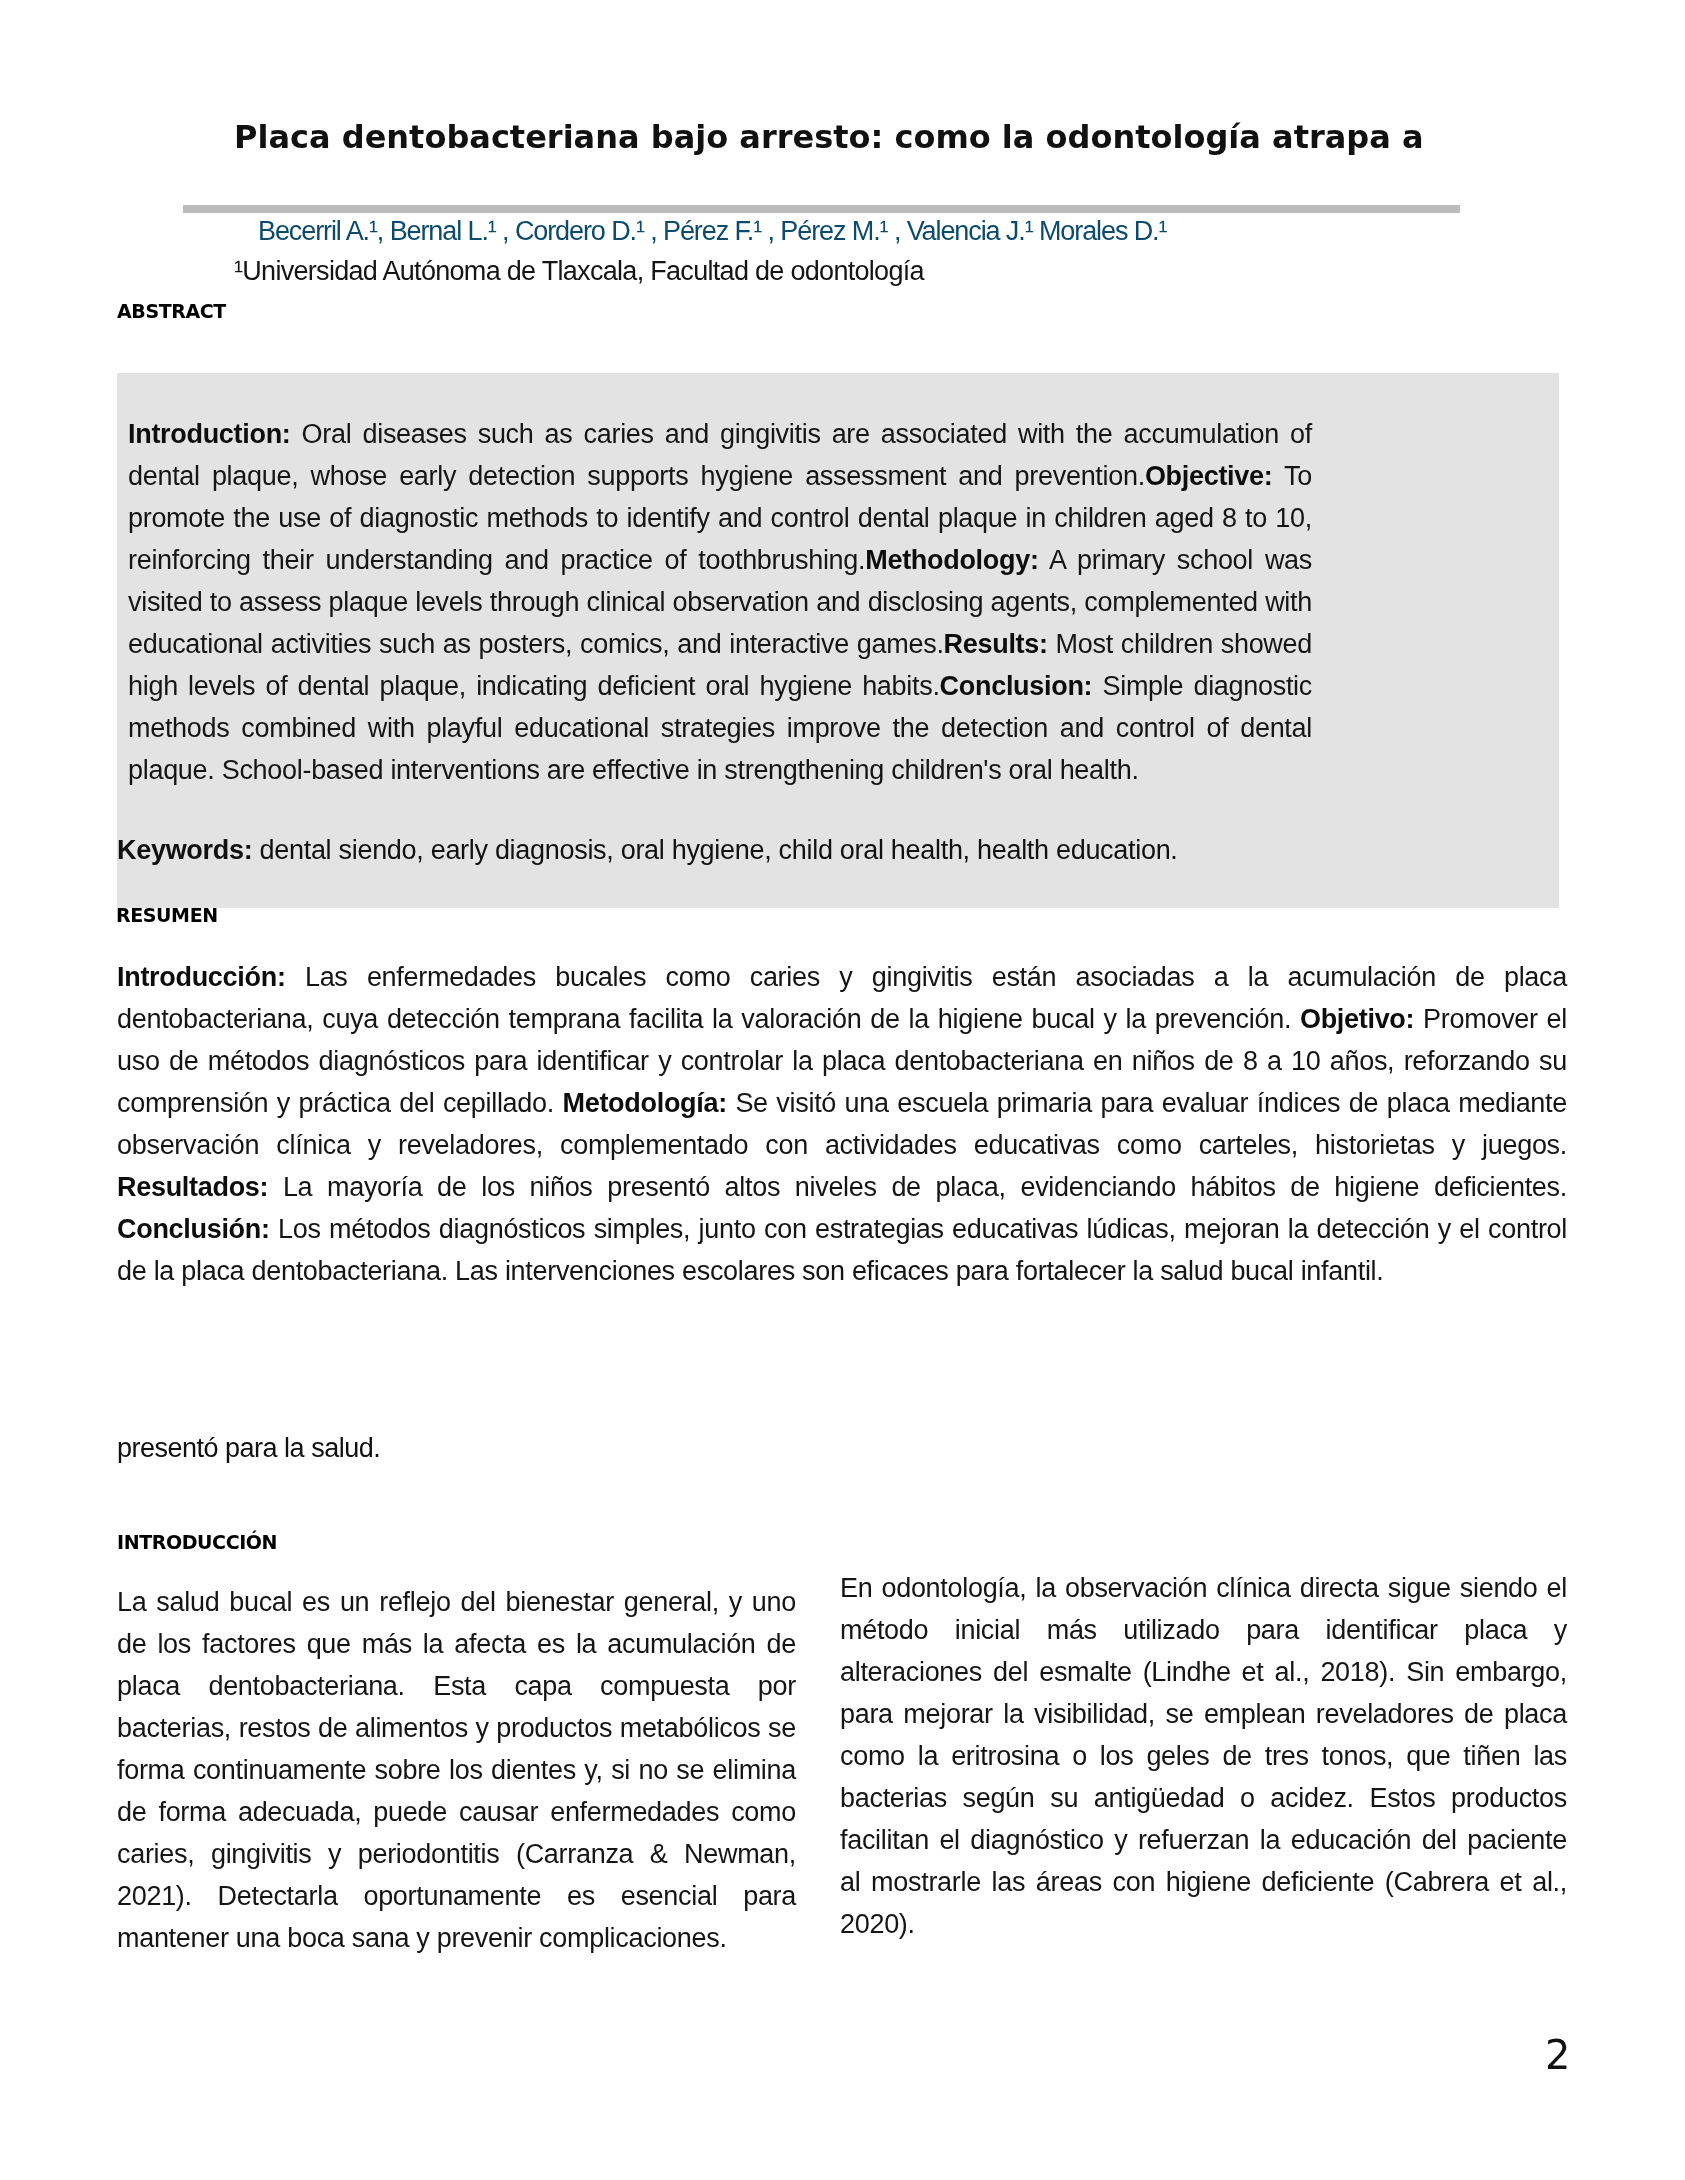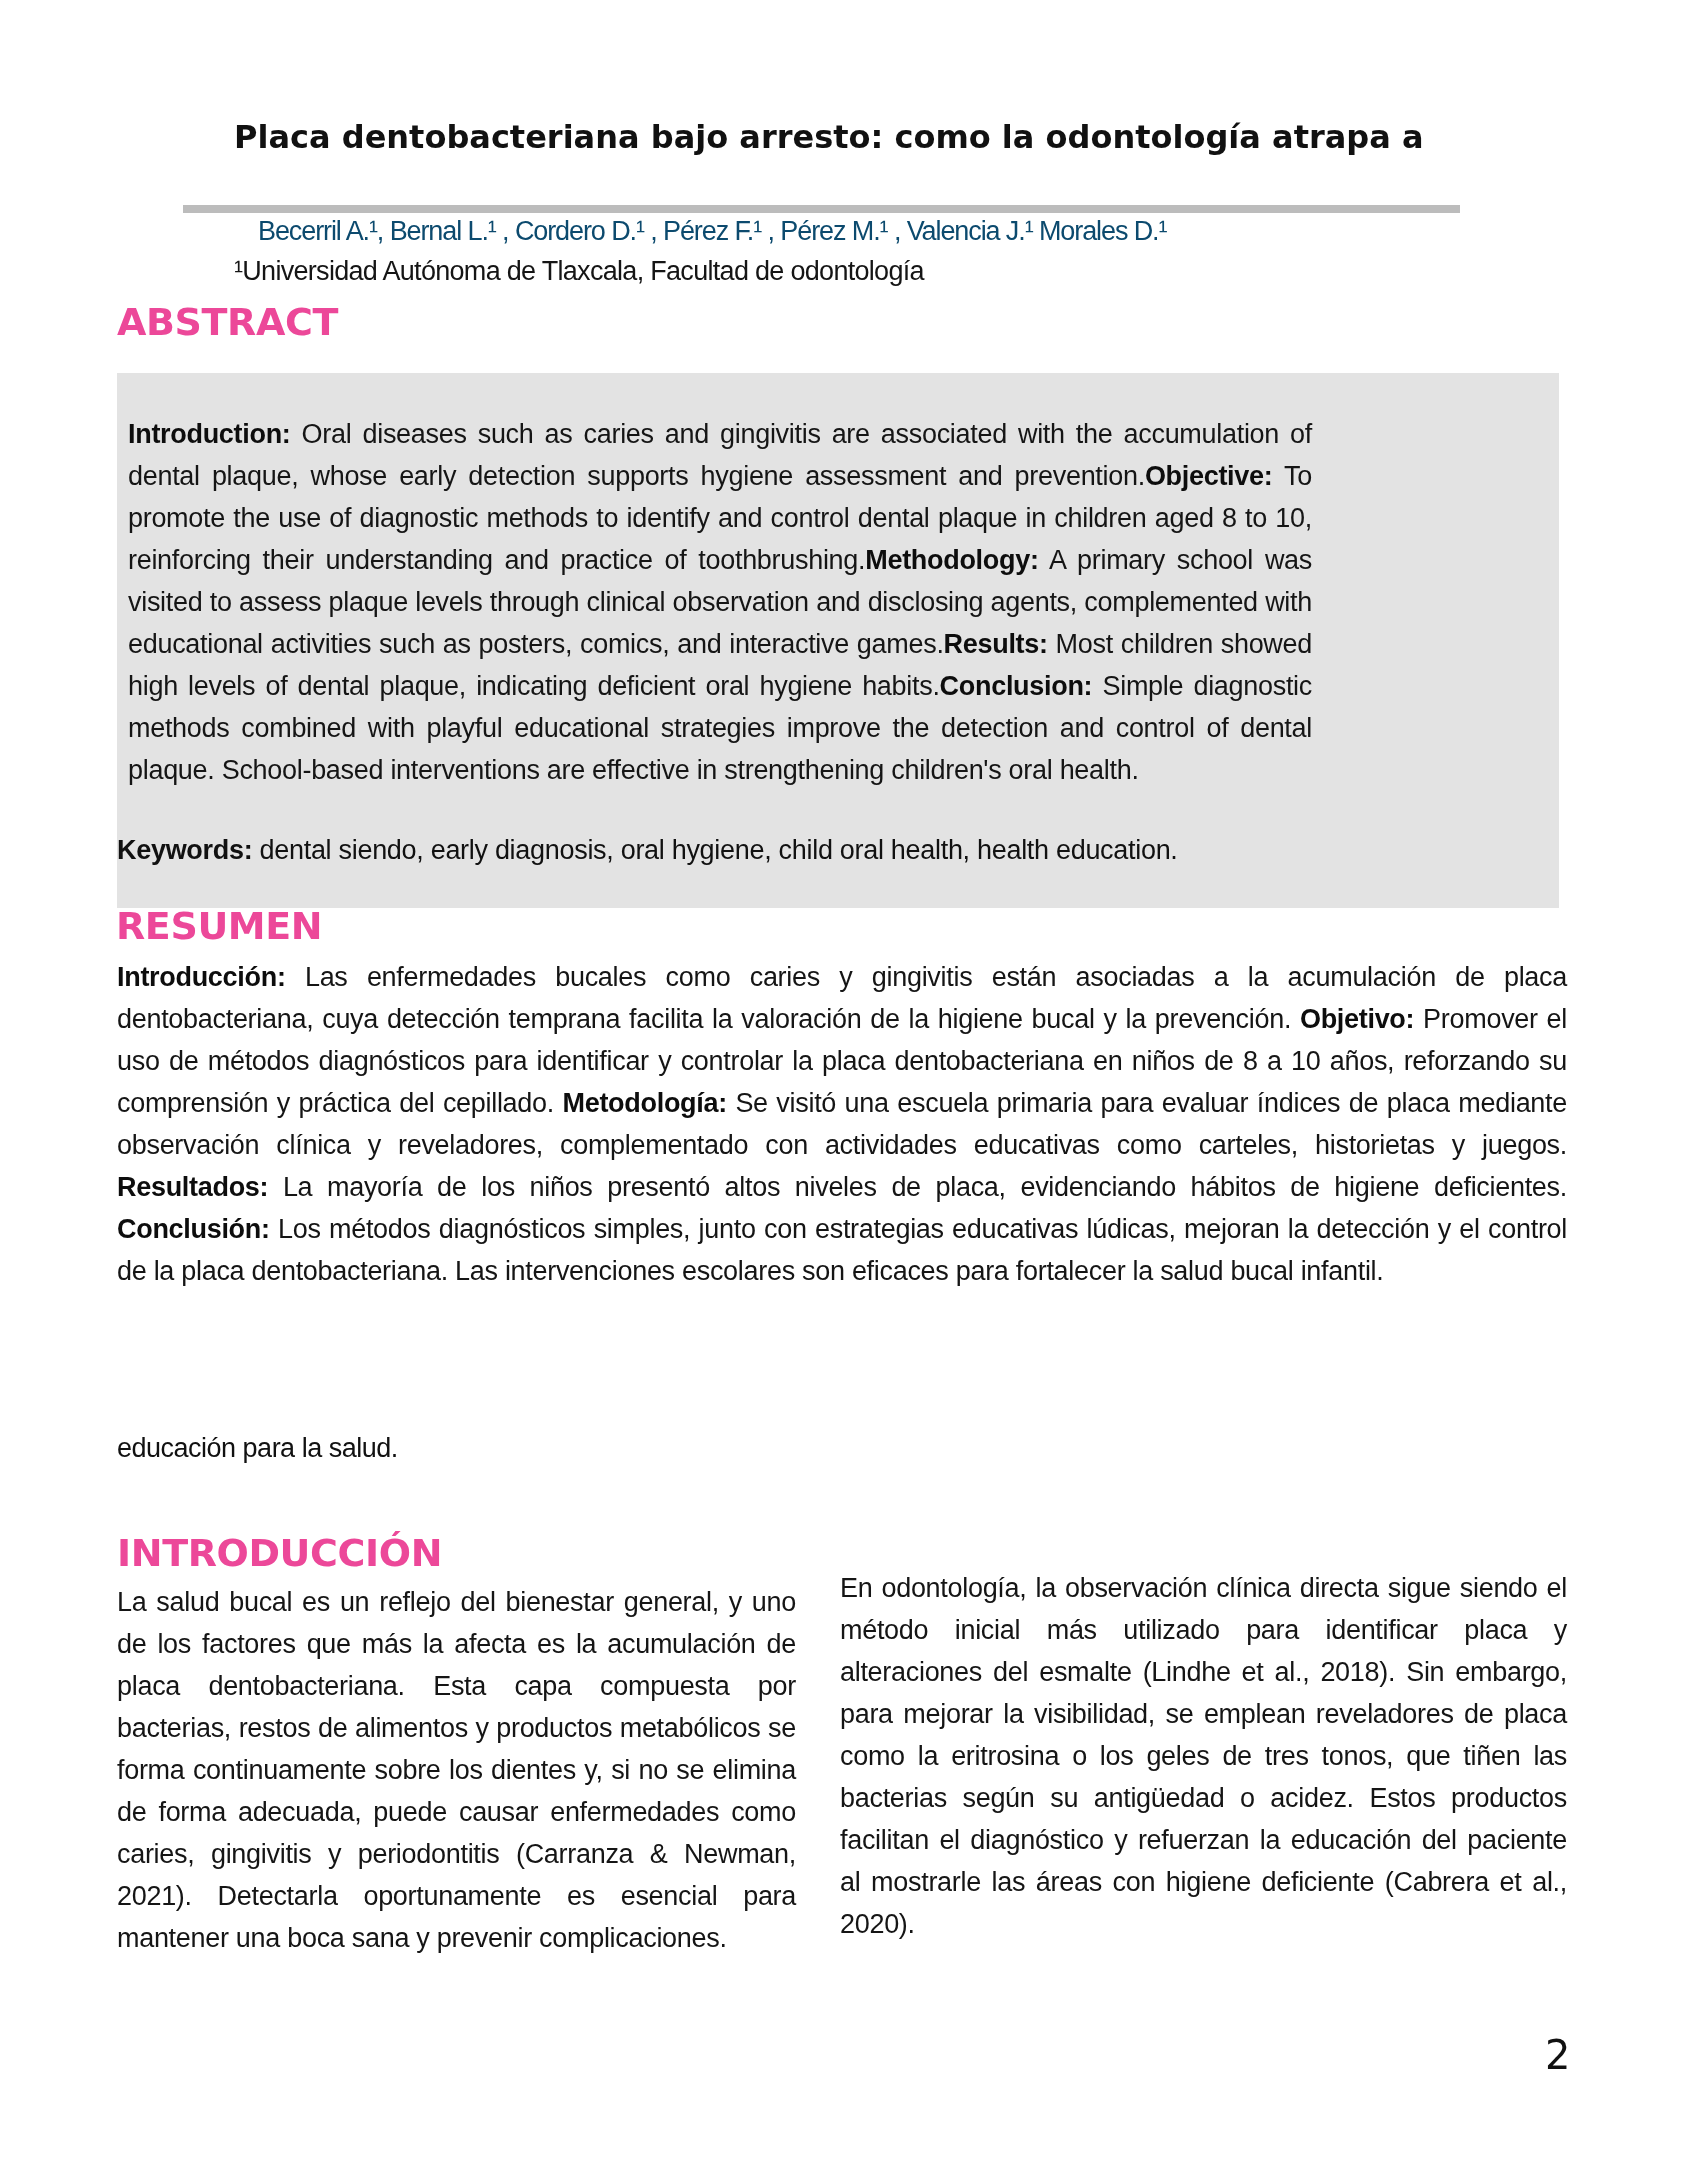--- a/index.html
+++ b/index.html
@@ -17,21 +17,21 @@
   .authors {
     left: 234px; top: 211px; font-size: 27px; line-height: 40px;
     letter-spacing: -1.1px; color: #0c4a6e; margin-left: 24px;
   }
   .affil {
     left: 234px; top: 251px; font-size: 27px; line-height: 40px;
     letter-spacing: -0.7px; color: #151515;
   }
   .h-section {
     font-family: "DejaVu Sans", sans-serif; font-weight: bold;
-    font-size: 38px; color: #ec4899; letter-spacing: -0.4px;
+    font-size: 19px; color: #000000; letter-spacing: -0.4px;
   }
   .h-abstract { left: 117px; top: 300px; }
   .abstract-box {
     left: 117px; top: 373px; width: 1442px; height: 535px; background: #e3e3e3;
   }
   .para {
     font-size: 27px; line-height: 42px; text-align: justify; color: #151515;
     letter-spacing: -0.3px;
   }
   .para b { font-weight: bold; color: #0d0d0d; }
@@ -65,21 +65,21 @@
 </div>
 <div class="abs keywords">
   <b>Keywords:</b><span> dental siendo, early diagnosis, oral hygiene, child oral health, health education.</span>
 </div>
 
 <div class="abs h-section h-resumen">RESUMEN</div>
 <div class="abs para resumen-text">
   <b>Introducción:</b><span> Las enfermedades bucales como caries y gingivitis están asociadas a la acumulación de placa dentobacteriana, cuya detección temprana facilita la valoración de la higiene bucal y la prevención. </span><b>Objetivo:</b><span> Promover el uso de métodos diagnósticos para identificar y controlar la placa dentobacteriana en niños de 8 a 10 años, reforzando su comprensión y práctica del cepillado. </span><b>Metodología:</b><span> Se visitó una escuela primaria para evaluar índices de placa mediante observación  clínica y reveladores, complementado con actividades educativas como carteles, historietas y juegos. </span><b>Resultados:</b><span> La mayoría de los niños presentó altos niveles de placa, evidenciando hábitos de higiene deficientes. </span><b>Conclusión:</b><span> Los métodos diagnósticos simples, junto con estrategias educativas lúdicas, mejoran la detección y el control de la placa dentobacteriana. Las intervenciones escolares son eficaces para fortalecer la salud bucal infantil.</span>
 </div>
 <div class="abs palabras">
-  <div>educación para la salud.</div>
+  <div>presentó para la salud.</div>
 </div>
 
 <div class="abs h-section h-intro">INTRODUCCIÓN</div>
 <div class="abs para col-left">La salud bucal es un reflejo del bienestar  general, y uno de los factores que más la afecta es la acumulación de placa dentobacteriana.  Esta capa compuesta por bacterias, restos de alimentos y productos metabólicos se forma continuamente sobre los dientes y, si no se elimina de forma adecuada, puede causar enfermedades como caries, gingivitis y periodontitis (Carranza &amp; Newman, 2021). Detectarla oportunamente es esencial para mantener una boca sana y prevenir complicaciones.</div>
 <div class="abs para col-right">En odontología, la observación clínica directa sigue siendo el método inicial más utilizado para identificar placa y alteraciones del esmalte (Lindhe et al., 2018). Sin embargo, para mejorar la visibilidad, se emplean reveladores de placa como la eritrosina o los geles de tres tonos, que tiñen las bacterias según su antigüedad o acidez. Estos productos facilitan el diagnóstico y refuerzan la educación del paciente al mostrarle las áreas con higiene deficiente (Cabrera et al., 2020).</div>
 
 <div class="abs page-num">2</div>
 
 
 </body></html>

